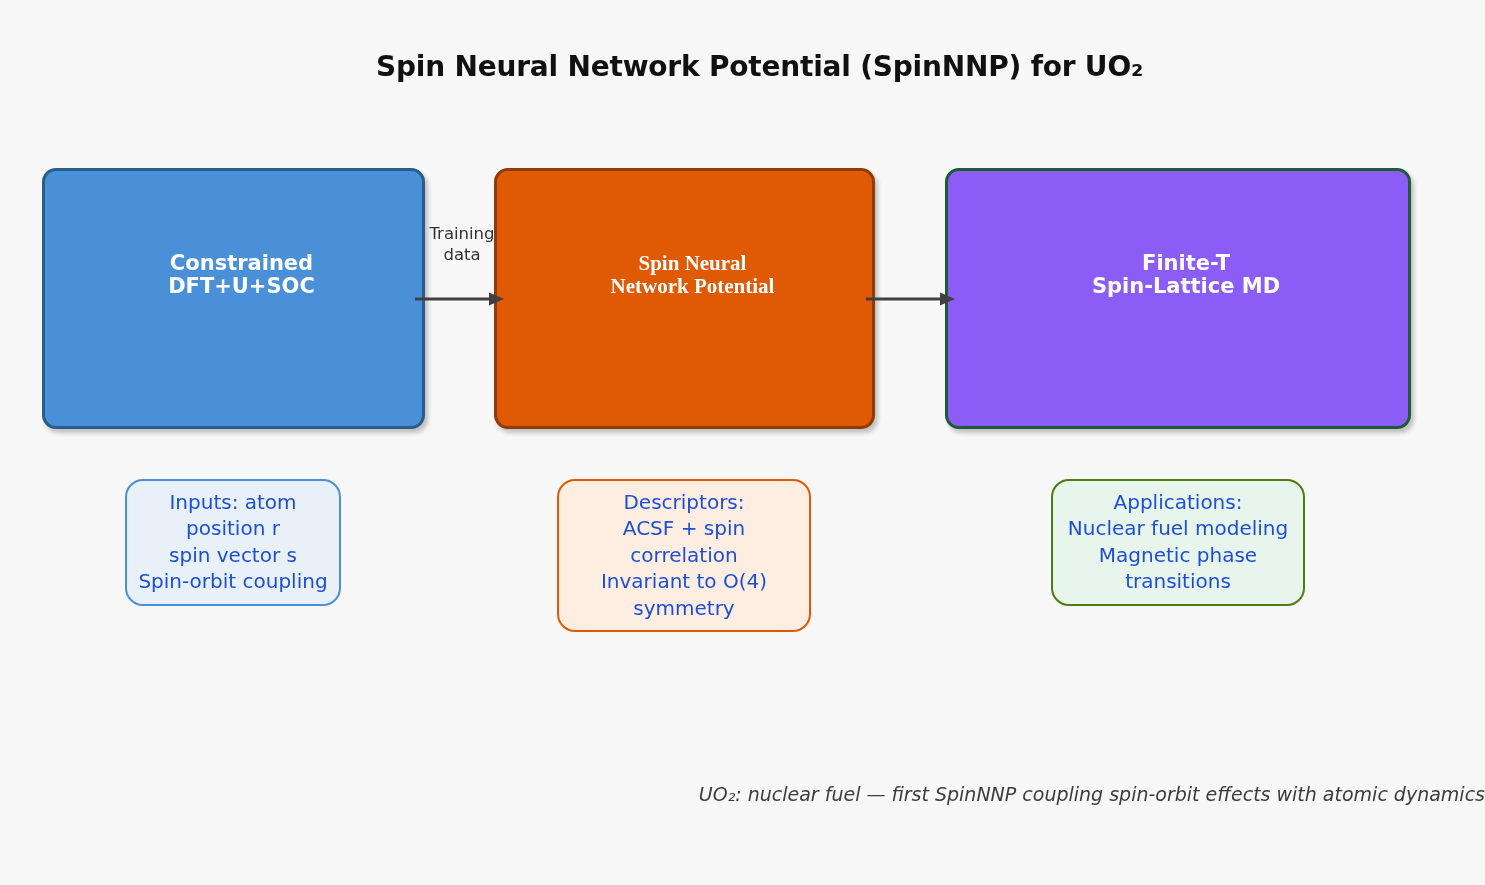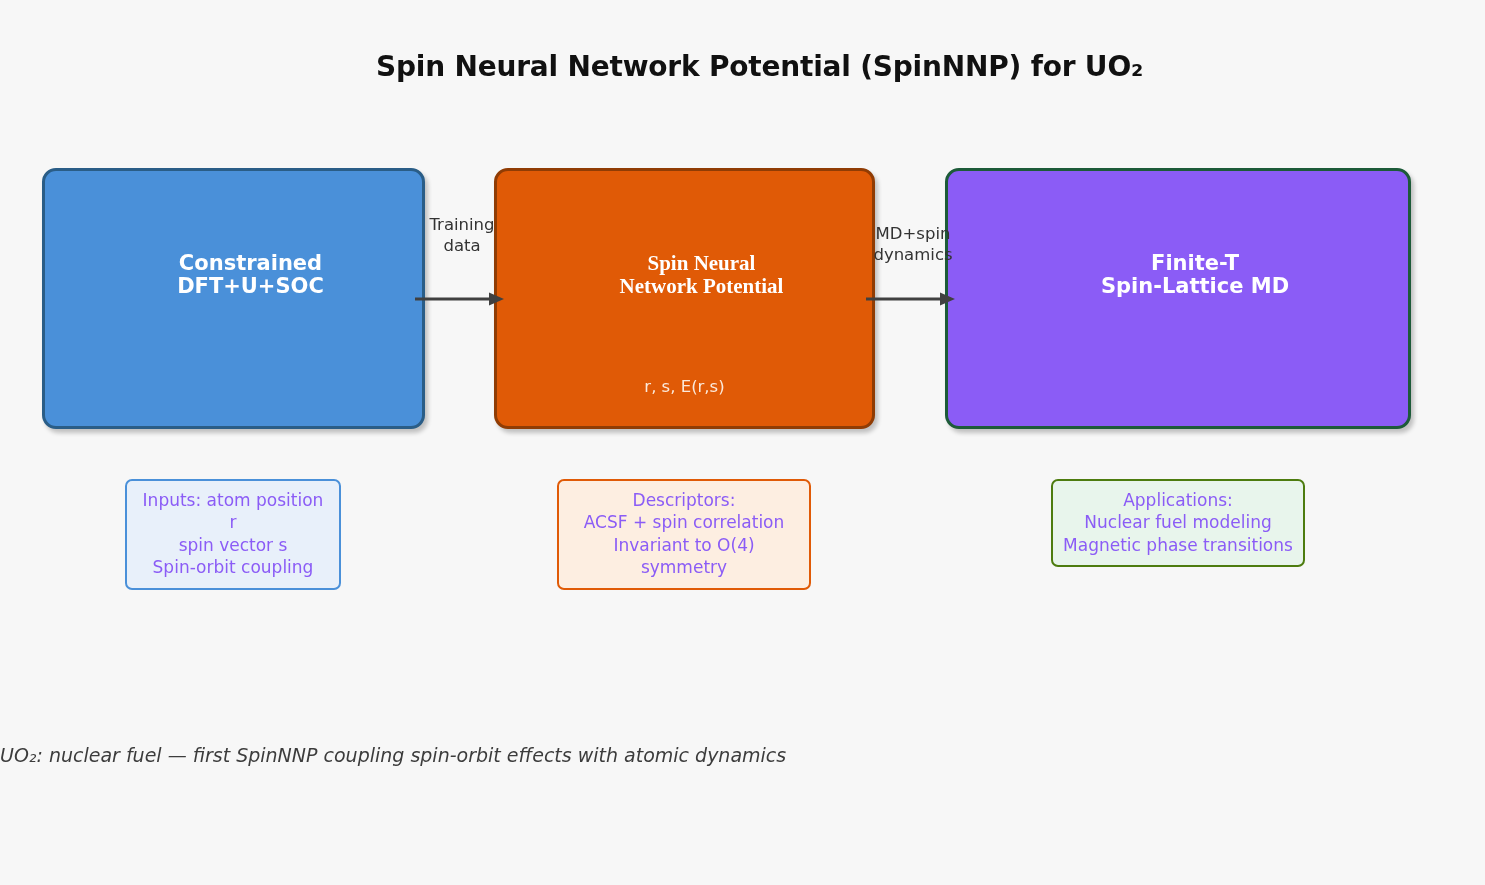--- a/index.html
+++ b/index.html
@@ -37,28 +37,29 @@
   
   .stage {
     position: absolute;
     border-radius: 14px;
     box-sizing: border-box;
     box-shadow: 3px 4px 4px rgba(0,0,0,0.22);
     display: block;
   }
   .stage-title {
     position: absolute;
-    left: 17px;
+    left: 0;
     width: 100%;
     text-align: center;
     font-size: 21px;
     font-weight: bold;
     color: #ffffff;
     line-height: 1.09;
     white-space: pre-line;
+    padding-left: 8px;
   }
   .stage-sub {
     position: absolute;
     left: 0;
     width: 100%;
     text-align: center;
     font-size: 16.5px;
     color: #f2ece6;
     line-height: 1.28;
     white-space: pre-line;
@@ -106,31 +107,31 @@
   #arrow-2 { left: 866px; top: 288px; }
 
   .arrow-label {
     position: absolute;
     text-align: center;
     font-size: 16.5px;
     color: #333333;
     line-height: 1.25;
     white-space: pre-line;
   }
-  #arrow-label-1 { left: 397px; top: 215px; width: 130px; }
+  #arrow-label-1 { left: 397px; top: 224px; width: 130px; }
   #arrow-label-2 { left: 848px; top: 224px; width: 130px; }
 
   
   .note {
     position: absolute;
     box-sizing: border-box;
-    border-radius: 7px;
-    text-align: center;
-    font-size: 17px;
-    color: #8b5cf6;
+    border-radius: 18px;
+    text-align: center;
+    font-size: 20px;
+    color: #1d4ed8;
     line-height: 1.32;
     padding: 8px 10px 9px 10px;
     white-space: pre-line;
   }
   #note-inputs {
     left: 125px;
     top: 479px;
     width: 216px;
     background: #e8f0fa;
     border: 2px solid #4a90d9;
@@ -147,64 +148,61 @@
     top: 479px;
     width: 254px;
     background: #e8f5ec;
     border: 2px solid #4d7c0f;
   }
 
   
   .footer {
     position: absolute;
     left: 0;
-    top: 744px;
-    width: 1485px;
-    text-align: left;
+    top: 783px;
+    width: 1485px;
+    text-align: right;
     font-size: 19px;
     font-style: italic;
     color: #3c3c3c;
   }
 </style>
 </head>
 <body>
 
 <div id="canvas">
 
   <div class="title">Spin Neural Network Potential (SpinNNP) for UO₂</div>
 
   <div class="stage" id="stage-dft">
     <div class="stage-title">Constrained
 DFT+U+SOC</div>
   </div>
 
   <div class="stage" id="stage-nnp">
     <div class="stage-title">Spin Neural
 Network Potential</div>
-    <div class="stage-sub">r, s, E(r,s)</div>
   </div>
 
   <div class="stage" id="stage-md">
     <div class="stage-title">Finite-T
 Spin-Lattice MD</div>
   </div>
 
   <svg class="arrow-svg" id="arrow-1" width="90" height="22" viewBox="0 0 90 22">
     <line x1="0" y1="11" x2="74" y2="11" stroke="#404040" stroke-width="3.2"></line>
     <polygon points="74,4.5 89,11 74,17.5" fill="#404040"></polygon>
   </svg>
   <div class="arrow-label" id="arrow-label-1">Training
 data</div>
 
   <svg class="arrow-svg" id="arrow-2" width="90" height="22" viewBox="0 0 90 22">
     <line x1="0" y1="11" x2="74" y2="11" stroke="#404040" stroke-width="3.2"></line>
     <polygon points="74,4.5 89,11 74,17.5" fill="#404040"></polygon>
   </svg>
-  <div class="arrow-label" id="arrow-label-2">MD+spin
-dynamics</div>
 
   <div class="note" id="note-inputs">Inputs: atom position r
 spin vector s
 Spin-orbit coupling</div>
   <div class="note" id="note-descriptors">Descriptors:
 ACSF + spin correlation
 Invariant to O(4) symmetry</div>
   <div class="note" id="note-applications">Applications:
 Nuclear fuel modeling
 Magnetic phase transitions</div>

